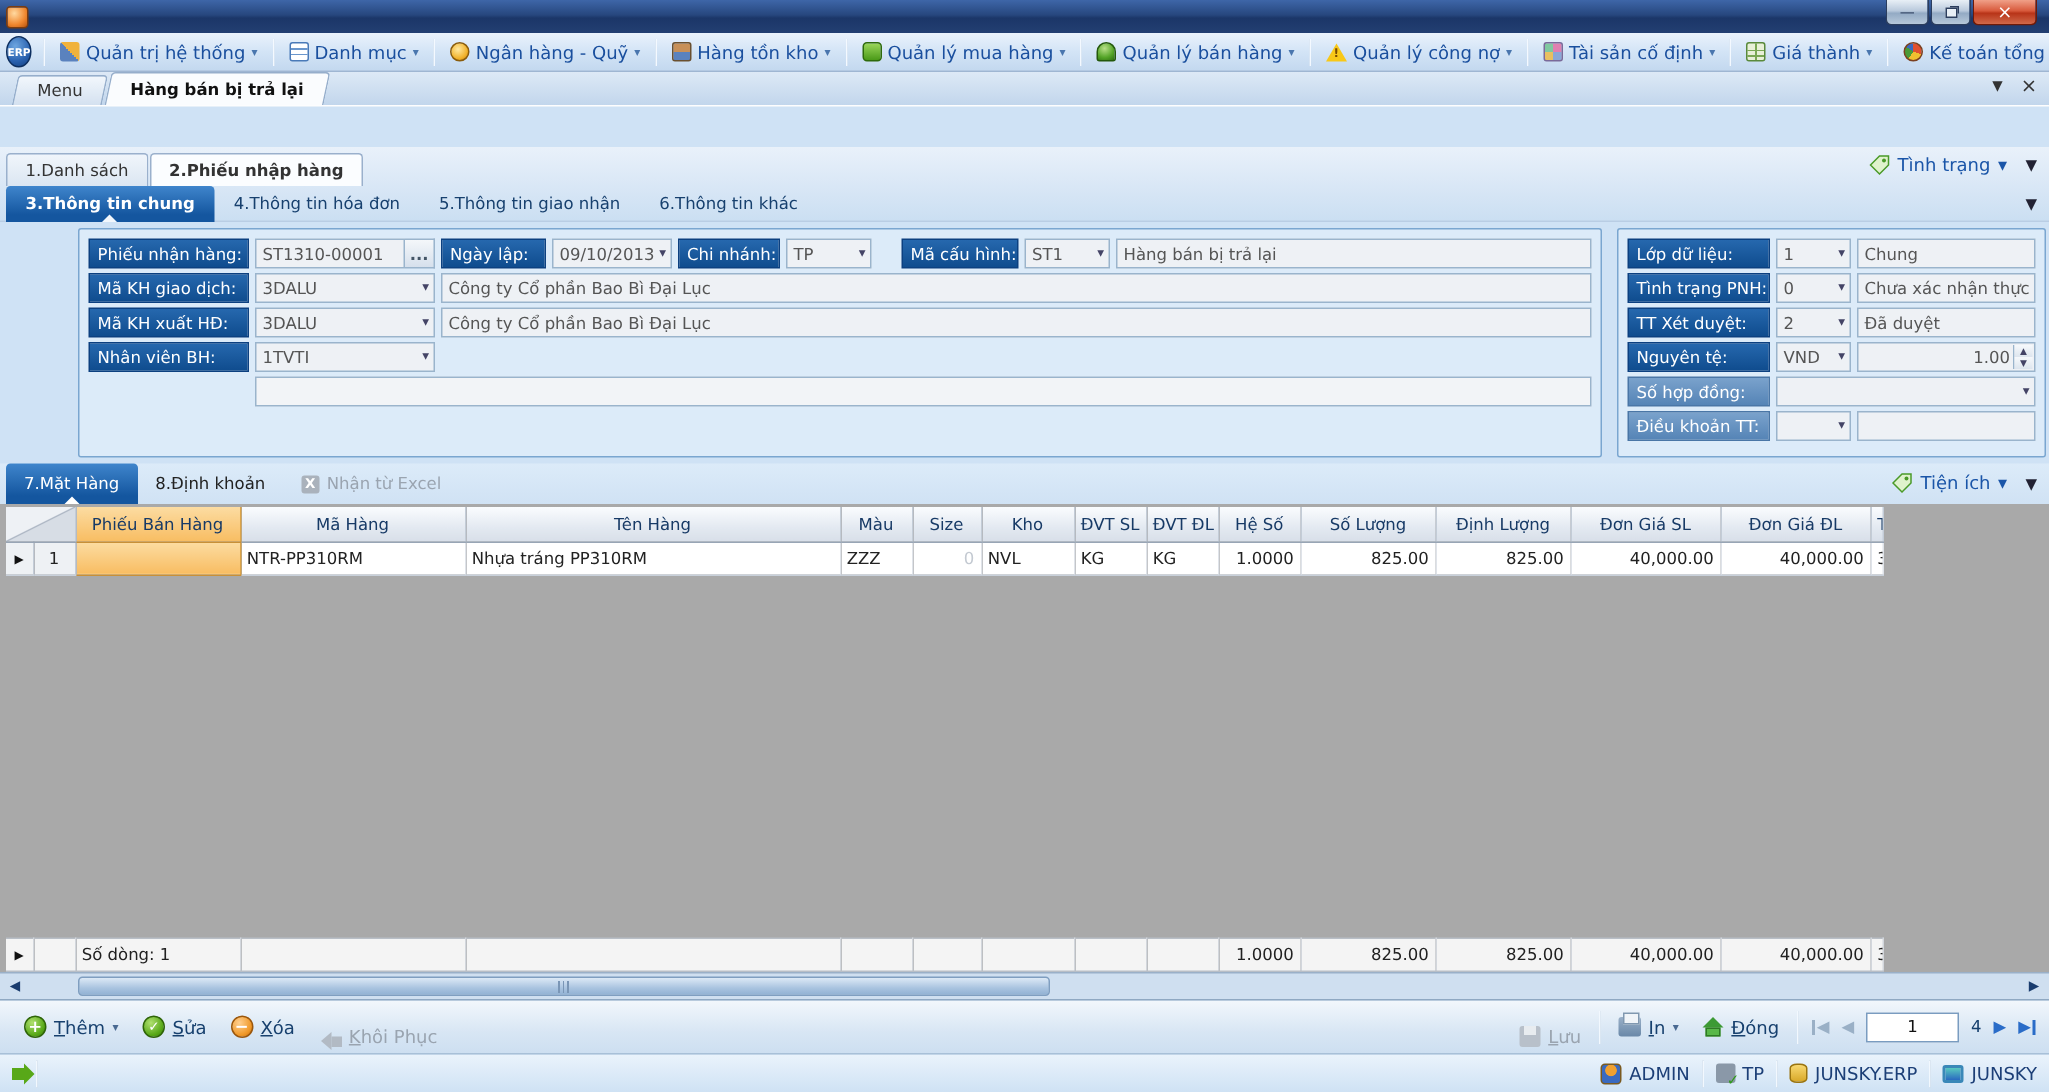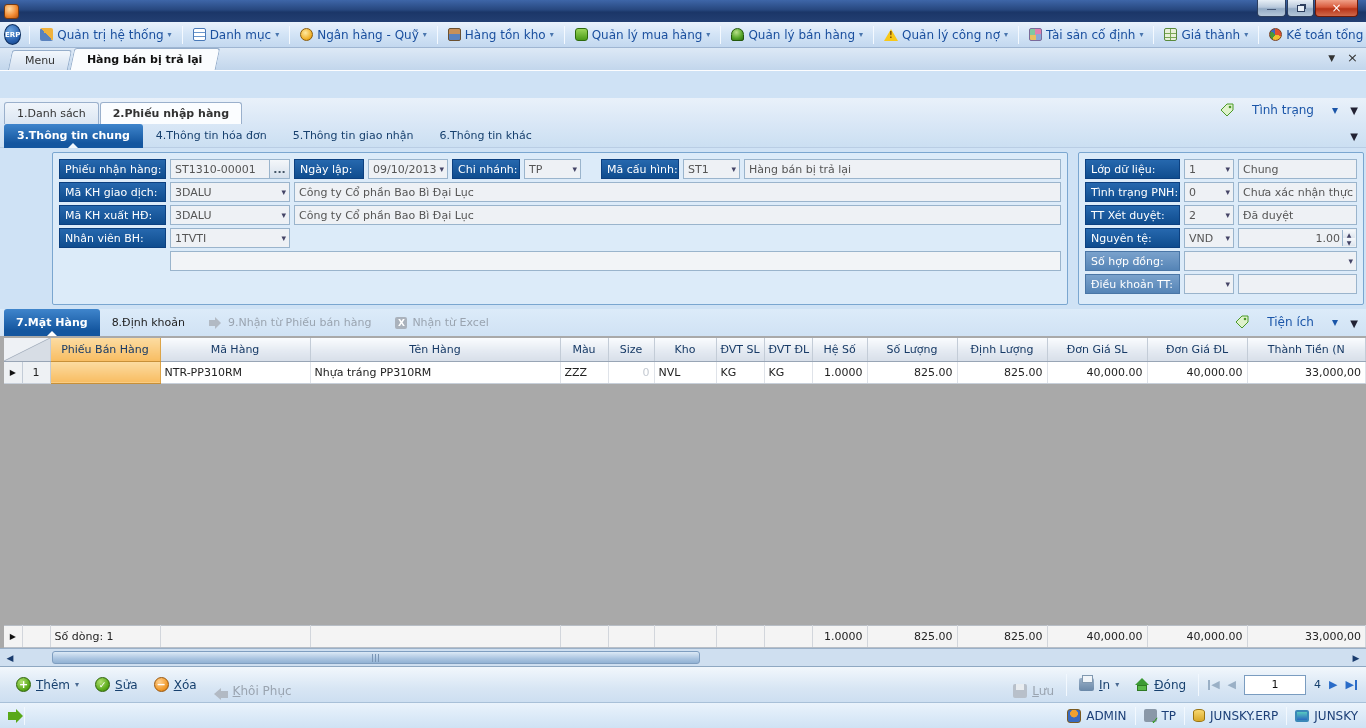--- a/index.html
+++ b/index.html
@@ -42,21 +42,21 @@
   .mtab > span { transform:skewX(12deg); }
   .mtab.active { background:#fafcfe; font-weight:bold; color:#111; height:22px; }
   .tabchrome { position:absolute; right:8px; top:4px; display:flex; gap:12px; align-items:center; }
   .chev { font-size:9px; color:#333; font-family:"DejaVu Sans",sans-serif; }
   .xclose { font-size:13px; color:#333; line-height:11px; }
 
   
   .subtabs { height:26px; flex:0 0 26px; background:linear-gradient(#e9f1fa,#d9e7f6); display:flex; align-items:flex-end; padding-left:4px; position:relative;margin-top:27px; }
   .stab { height:22px; padding:0 12px; display:flex; align-items:center; font-size:11px; color:#333; background:linear-gradient(#f0f5fb,#dbe6f2); border:1px solid #9ab0cc; border-bottom:none; border-radius:3px 3px 0 0; margin-right:1px; }
   .stab.active { background:#fbfdff; font-weight:bold; }
-  .right-tool { position:absolute; right:28px; top:5px; display:flex; align-items:center; gap:18px; color:#1a55a8; font-size:12px; }
+  .right-tool { position:absolute; right:28px; top:5px; display:flex; align-items:center; gap:5px; color:#1a55a8; font-size:12px; }
   .right-chev { position:absolute; right:8px; top:7px; font-size:10px; color:#223; font-family:"DejaVu Sans",sans-serif; }
 
   
   .detailtabs { height:24px; flex:0 0 24px; background:linear-gradient(#d9e7f6,#cbdff2); display:flex; align-items:center; padding-left:4px; position:relative; border-bottom:1px solid #b9cde4; }
   .dtab { height:24px; padding:0 13px; display:flex; align-items:center; font-size:11px; color:#17406e; position:relative; }
   .dtab.active { background:linear-gradient(#3f85cc,#14569f 80%); color:#fff; font-weight:bold; border-radius:3px 3px 0 0; }
   .dtab.active::after { content:""; position:absolute; left:50%; bottom:0; margin-left:-5px; border-left:5px solid transparent; border-right:5px solid transparent; border-bottom:5px solid #f2f7fc; }
 
   
   .formarea { height:161px; flex:0 0 161px; background:#cfe2f5; display:flex; padding:4px 2px 4px 8px; gap:10px; }
@@ -75,30 +75,30 @@
   .spin .arrows { position:absolute; right:1px; top:1px; width:13px; height:16px; border-left:1px solid #9ab4cc; display:flex; flex-direction:column; }
   .spin .arrows span { flex:1; font-size:6px; color:#446; display:flex; align-items:center; justify-content:center; background:linear-gradient(#f6f9fc,#dde5ee); font-family:"DejaVu Sans",sans-serif; }
   .l107{width:107px;flex:0 0 107px;} .w70{width:70px;flex:0 0 70px;}
   .w80{width:80px;flex:0 0 80px;} .w68{width:68px;flex:0 0 68px;} .w57{width:57px;flex:0 0 57px;}
   .w78{width:78px;flex:0 0 78px;} .w120{width:120px;flex:0 0 120px;} .grow{flex:1;}
   .gap16{width:12px;flex:0 0 12px;} .l95{width:95px;flex:0 0 95px;} .w50{width:50px;flex:0 0 50px;}
 
   
   .gridtabs { height:27px; flex:0 0 27px; background:linear-gradient(#dcebf9,#d0e2f4); display:flex; align-items:center; padding-left:4px; position:relative; }
   .gtab { height:27px; padding:0 12px; display:flex; align-items:center; gap:5px; font-size:11px; color:#222; position:relative; }
-  .gtab.active { background:linear-gradient(#3f85cc,#14569f 80%); color:#fff; font-weight:bold; border-radius:3px 3px 0 0; }
+  .gtab.active { background:linear-gradient(#3f85cc,#14569f 80%); color:#fff; font-weight:normal; border-radius:3px 3px 0 0; }
   .gtab.active::after { content:""; position:absolute; left:50%; bottom:0; margin-left:-5px; border-left:5px solid transparent; border-right:5px solid transparent; border-bottom:5px solid #fff; }
   .gtab.disabled { color:#9aa4b0; }
   .block-arrow { width:6px; height:6px; background:#b2bac4; position:relative; margin-right:8px; }
   .block-arrow::after { content:""; position:absolute; left:6px; top:-3px; border-left:6px solid #b2bac4; border-top:6px solid transparent; border-bottom:6px solid transparent; }
   .xl-icon { width:12px; height:12px; background:#aab2bc; border-radius:2px; color:#fff; font-size:9px; font-weight:bold; display:flex; align-items:center; justify-content:center; }
 
   
   .tablewrap { flex:1 1 auto; background:#a9a9a9; display:flex; flex-direction:column; overflow:hidden; padding:2px 0 0 4px; }
-  table { border-collapse:collapse; table-layout:fixed; width:1362px; }
+  table { border-collapse:collapse; table-layout:fixed; width:1252px; }
   td,th { font-weight:normal; font-size:11px; padding:0 4px; overflow:hidden; white-space:nowrap; height:22px; }
   thead th { height:23px; background:linear-gradient(#fafcfe,#e3e9f1 60%,#d8dfe9); border-right:1px solid #c3ccd7; border-bottom:1px solid #98a5b5; color:#173a66; text-align:center; }
   th.corner { background:linear-gradient(to bottom right,#eef1f5 48%,#a8b2c0 50%,#d7dde5 52%); border-right:1px solid #c3ccd7; }
   th.orange, td.orange { background:linear-gradient(#fcdca2,#f8bd62); border-right:1px solid #dca448; border-bottom:1px solid #c89038; }
   tbody td { background:#fff; border-right:1px solid #dfe3e9; border-bottom:1px solid #c8d0da; }
   td.ind { background:#eef1f4; border-right:1px solid #c3ccd7; text-align:center; color:#111; font-size:8px; font-family:"DejaVu Sans",sans-serif; }
   td.rownum { background:#eef1f4; border-right:1px solid #c3ccd7; text-align:center; color:#222; }
   td.r { text-align:right; } td.faint { color:#c4cad2; text-align:right; }
   .grayfill { flex:1 1 auto; background:#a9a9a9; }
   .ftable td { background:#f4f4f4; border-right:1px solid #d2d6dc; border-bottom:1px solid #b8bec6; border-top:1px solid #b8bec6; height:22px; }
@@ -380,24 +380,20 @@
             <span class="ccaret">▾</span>
           </div>
         <div class="fld grow"></div>
       </div>
     </div>
   </div>
 
   <div class="gridtabs">
     <div class="gtab active">7.Mặt Hàng</div>
     <div class="gtab">8.Định khoản</div>
-    <div class="gtab disabled">
-        <span class="block-arrow"></span>
-        <span>9.Nhận từ Phiếu bán hàng</span>
-      </div>
     <div class="gtab disabled">
         <span class="xl-icon">X</span>
         <span>Nhận từ Excel</span>
       </div>
     <div class="right-tool" style="top:6px">
       <svg class="tag-icon" width="14" height="14" viewBox="0 0 14 14">
           <path d="M1 7 L7 1 H13 V7 L7 13 Z" fill="#dff2cc" stroke="#4a9a28"></path>
           <circle cx="10" cy="4" r="1.3" fill="#4a9a28"></circle>
         </svg>
       <span>Tiện ích</span>

